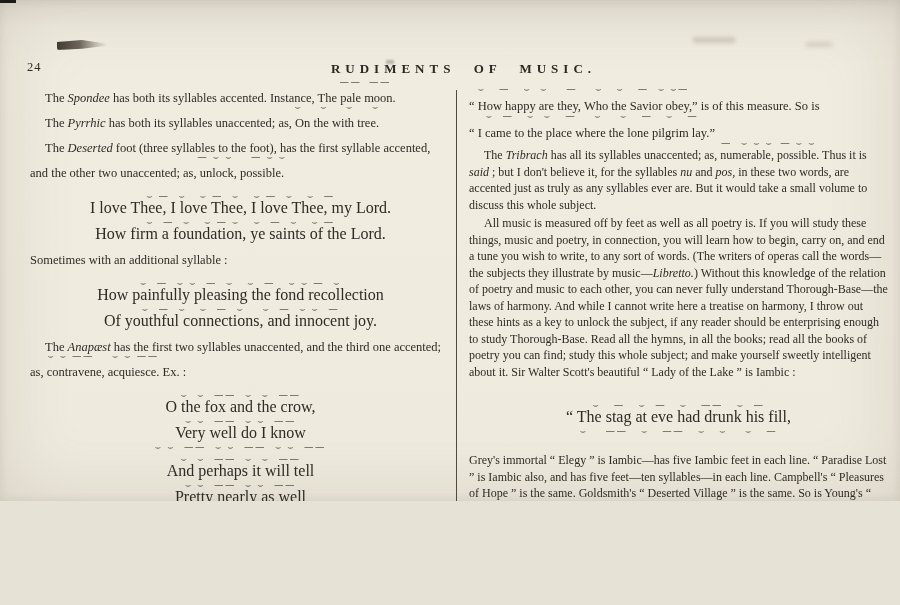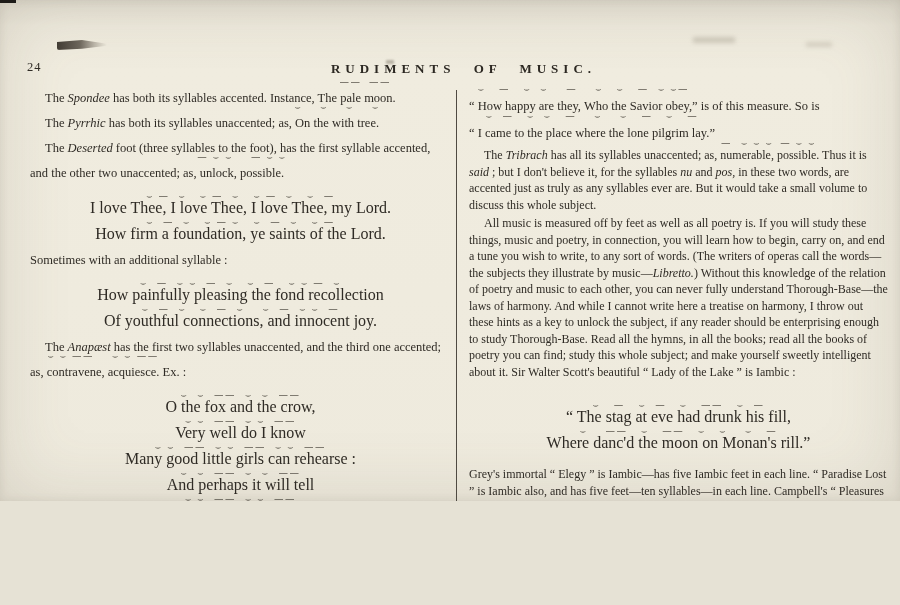--- a/index.html
+++ b/index.html
@@ -89,21 +89,20 @@
         <div class="verse-line">
           <span class="vmarks">⌣  ⌣  ——  ⌣  ⌣  ——</span>
           <span class="vtext">O the fox and the crow,</span>
         </div>
         <div class="verse-line">
           <span class="vmarks">⌣ ⌣  ——  ⌣ ⌣  ——</span>
           <span class="vtext">Very well do I know</span>
         </div>
         <div class="verse-line">
           <span class="vmarks">⌣ ⌣  ——  ⌣ ⌣  ——  ⌣ ⌣  ——</span>
-          <span class="vtext">Many good little girls can rehearse :</span>
         </div>
         <div class="verse-line">
           <span class="vmarks">⌣  ⌣  ——  ⌣  ⌣  ——</span>
           <span class="vtext">And perhaps it will tell</span>
         </div>
         <div class="verse-line">
           <span class="vmarks">⌣ ⌣  ——  ⌣ ⌣  ——</span>
           <span class="vtext">Pretty nearly as well</span>
         </div>
         <div class="verse-line">
@@ -116,18 +115,17 @@
       <p class="para wide"><span class="scanned"><span class="marks">⌣   —   ⌣  ⌣    —    ⌣   ⌣   —  ⌣ ⌣—</span><span>“ How happy are they, Who the Savior obey,”</span></span> is of this measure.   So is <span class="scanned"><span class="marks">⌣  —   ⌣  ⌣   —    ⌣    ⌣   —   ⌣   —</span><span>“ I came to the place where the lone pilgrim lay.”</span></span></p>
       <p class="para tight indent">The <i>Tribrach</i> has all its syllables unaccented; as, <span class="scanned"><span class="marks">—  ⌣ ⌣ ⌣</span><span>numerable,</span></span> <span class="scanned"><span class="marks">— ⌣ ⌣</span><span>possible.</span></span>  Thus it is <i>said</i> ; but I don't believe it, for the syllables <i>nu</i> and <i>pos,</i> in these two words, are accented just as truly as any syllables ever are.  But it would take a small volume to discuss this whole subject.</p>
       <p class="para tight indent">All music is measured off by feet as well as all poetry is.  If you will study these things, music and poetry, in connection, you will learn how to begin, carry on, and end a tune you wish to write, to any sort of words.  (The writers of operas call the words—the subjects they illustrate by music—<i>Libretto.</i>)   Without this knowledge of the relation of poetry and music to each other, you can never fully understand Thorough-Base—the laws of harmony.   And while I cannot write here a treatise on harmony, I throw out these hints as a key to unlock the subject, if any reader should be enterprising enough to study Thorough-Base.  Read all the hymns, in all the books; read all the books of poetry you can find; study this whole subject; and make yourself sweetly intelligent about it.  Sir Walter Scott's beautiful “ Lady of the Lake ” is Iambic :</p>
       <div class="verse">
         <div class="verse-line">
           <span class="vmarks">⌣   —   ⌣  —   ⌣   ——   ⌣  —</span>
           <span class="vtext">“ The stag at eve had drunk his fill,</span>
         </div>
         <div class="verse-line">
           <span class="vmarks">⌣    ——   ⌣   ——   ⌣   ⌣    ⌣   —</span>
-          <span class="vtext">Where danc'd the moon on Monan's rill.”</span>
         </div>
       </div>
       <p class="para tight">Grey's immortal “ Elegy ” is Iambic—has five Iambic feet in each line. “ Paradise Lost ” is Iambic also, and has five feet—ten syllables—in each line.  Campbell's “ Pleasures of Hope ” is the same.   Goldsmith's “ Deserted Village ” is the same.   So is Young's “ Night Thoughts.”</p>
     </div>
 </div>
 
 </body></html>

